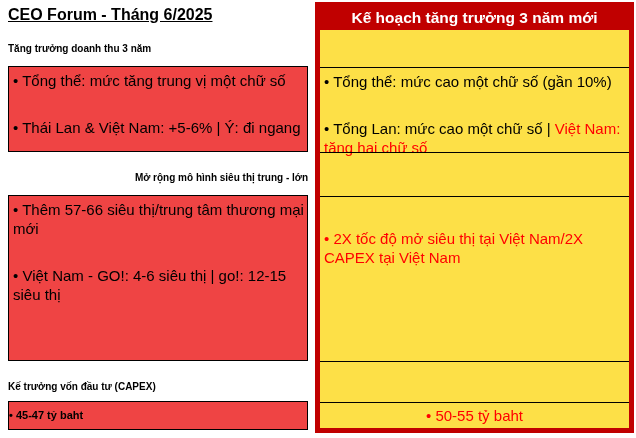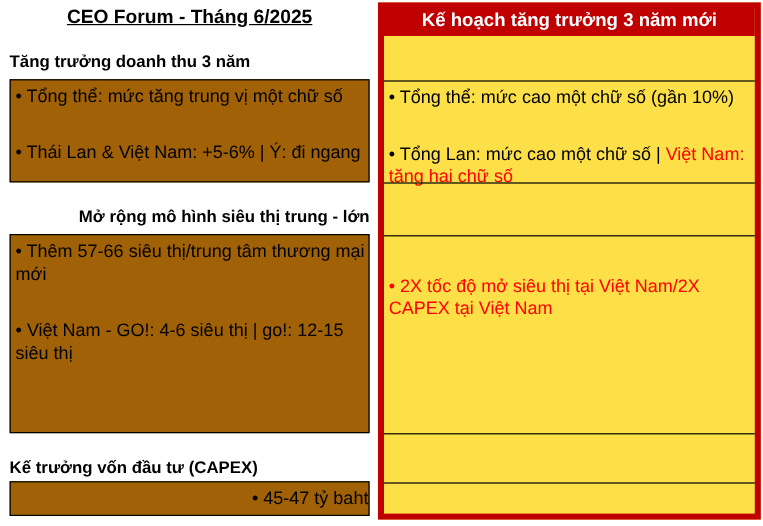--- a/index.html
+++ b/index.html
@@ -7,43 +7,43 @@
     --bright-red:#ff0000;
     --ink:#000000;
   }
   html,body{margin:0;padding:0;background:#ffffff;}
   body{font-family:"Liberation Sans", sans-serif;color:var(--ink);}
   #page{position:relative;width:636px;height:438px;background:#ffffff;overflow:hidden;}
 
   
   .l-title{
     position:absolute;left:8px;top:6px;width:300px;
-    font-size:16px;font-weight:bold;text-align:center;
+    font-size:16px;font-weight:bold;
     text-decoration:underline;white-space:nowrap;
   }
   .sec-header{
     position:absolute;left:8px;width:300px;
-    font-size:14px;font-weight:bold;white-space:nowrap;
+    font-size:10px;font-weight:bold;white-space:nowrap;
   }
   .sec-header.s1{top:43px;}
   .sec-header.s2{top:172px;text-align:right;}
   .sec-header.s3{top:381px;}
   .l-box{
     position:absolute;left:8px;width:300px;
-    border:1px solid #000;background:#a16207;box-sizing:border-box;
+    border:1px solid #000;background:#ef4444;box-sizing:border-box;
     padding:4px 3px 0 4px;
   }
   .l-box.b1{top:66px;height:86px;}
   .l-box.b2{top:195px;height:166px;}
   .l-box.b3{top:401px;height:29px;padding:0;}
   .cell p{margin:0 0 18px;font-size:15px;line-height:19px;}
   .cell p:last-child{margin-bottom:0;margin-top:28px;}
   .center-val{
-    display:block;width:100%;text-align:right;
-    font-size:15px;line-height:27px;white-space:nowrap;
+    display:block;width:100%;text-align:left;
+    font-size:11px;line-height:27px;white-space:nowrap;font-weight:bold;
   }
 
   
   .r-panel{
     position:absolute;left:315px;top:2px;width:319px;height:431px;
     border:5px solid var(--dark-red);box-sizing:border-box;background:#fde047;
   }
   .r-title{
     position:absolute;top:-1px;left:0;right:0;height:24px;
     background:var(--dark-red);color:#ffffff;
@@ -113,16 +113,17 @@
     <div class="sep p2"></div>
     <div class="sep p3"></div>
 
     <div class="r-block rb2 cell">
       <p class="red-text">• 2X tốc độ mở siêu thị tại Việt Nam/2X CAPEX tại Việt Nam</p>
     </div>
 
     <div class="sep p4"></div>
     <div class="sep p5"></div>
 
+    <div class="r-capex">• 50-55 tỷ baht</div>
 
   </div>
 
 </div>
 
 </body></html>

